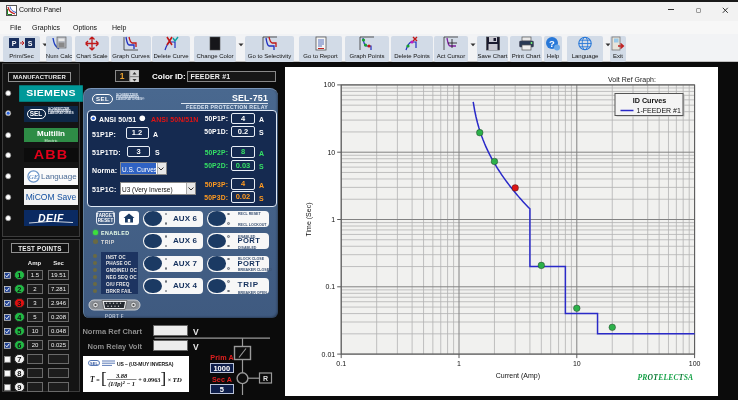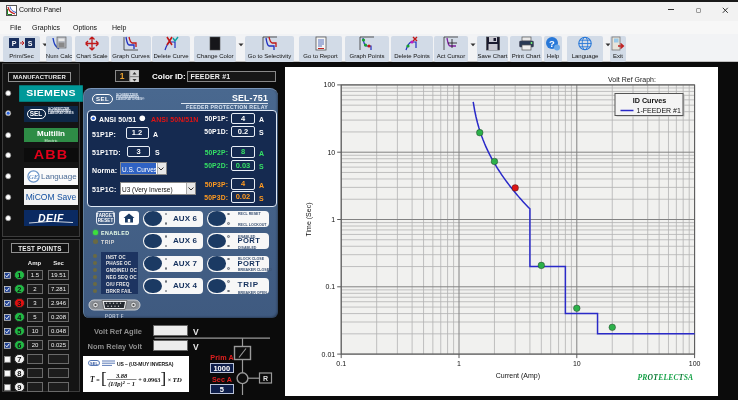--- a/index.html
+++ b/index.html
@@ -415,21 +415,21 @@
       <circle cx="25.5" cy="7.3" r="0.7"></circle>
       <circle cx="29" cy="7.3" r="0.7"></circle>
       <circle cx="32.5" cy="7.3" r="0.7"></circle>
       <circle cx="20" cy="10.3" r="0.7"></circle>
       <circle cx="23.5" cy="10.3" r="0.7"></circle>
       <circle cx="27" cy="10.3" r="0.7"></circle>
       <circle cx="30.5" cy="10.3" r="0.7"></circle>
     </g>
 </svg>
 <div class="ab" style="left:101px;top:313.5px;width:54px;font-size:9.0px;font-weight:bold;color:#b9c4d4;text-align:center;letter-spacing:0.8px;white-space:nowrap;transform:scale(0.5);transform-origin:left top">PORT F</div>
-<div class="ab b" style="left:80px;top:326.5px;width:62px;text-align:right;font-size:7.5px;color:#8d8d8d;white-space:nowrap">Volt Ref Agile</div>
+<div class="ab b" style="left:80px;top:326.5px;width:62px;text-align:right;font-size:7.5px;color:#8d8d8d;white-space:nowrap">Norma Ref Chart</div>
 <div class="ab" style="left:153px;top:324.5px;width:35px;height:11px;background:#ededed;border:1px solid #666"></div>
 <div class="ab b" style="left:193px;top:326.5px;font-size:8.5px;color:#e8e8e8">V</div>
 <div class="ab b" style="left:80px;top:341.8px;width:62px;text-align:right;font-size:7.5px;color:#8d8d8d;white-space:nowrap">Nom Relay Volt</div>
 <div class="ab" style="left:153px;top:340px;width:35px;height:11px;background:#ededed;border:1px solid #666"></div>
 <div class="ab b" style="left:193px;top:342px;font-size:8.5px;color:#e8e8e8">V</div>
 <svg class="ab" style="left:150px;top:334px" width="130" height="64">
 <path d="M4.5 4.2 H120" stroke="#9a9a9a" stroke-width="1.2" fill="none"></path>
 <path d="M92.5 4.2 V61" stroke="#9a9a9a" stroke-width="1.2" fill="none"></path>
 <rect x="84.5" y="12.5" width="16" height="13" fill="#0d0d0d" stroke="#9a9a9a" stroke-width="1.4"></rect>
 <path d="M89 23.5 L96 14.5" stroke="#9a9a9a" stroke-width="1.1"></path>

